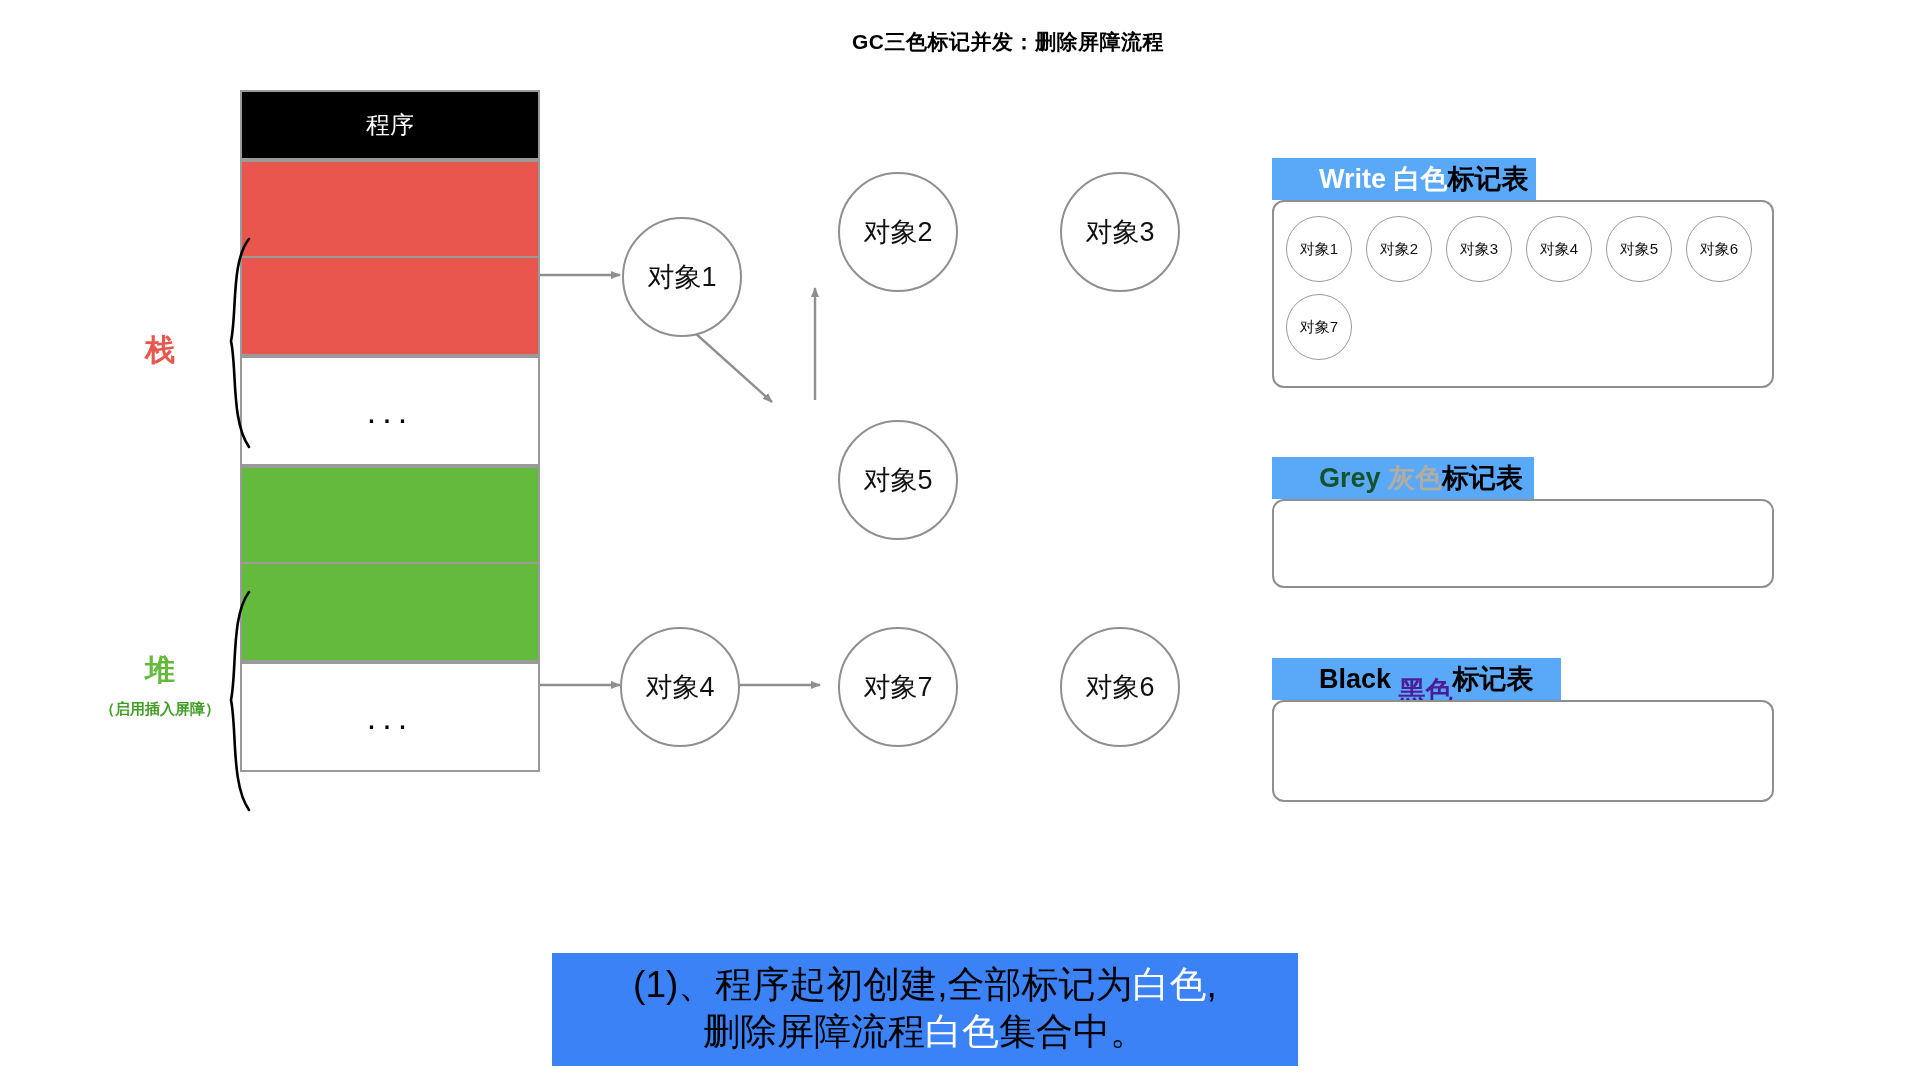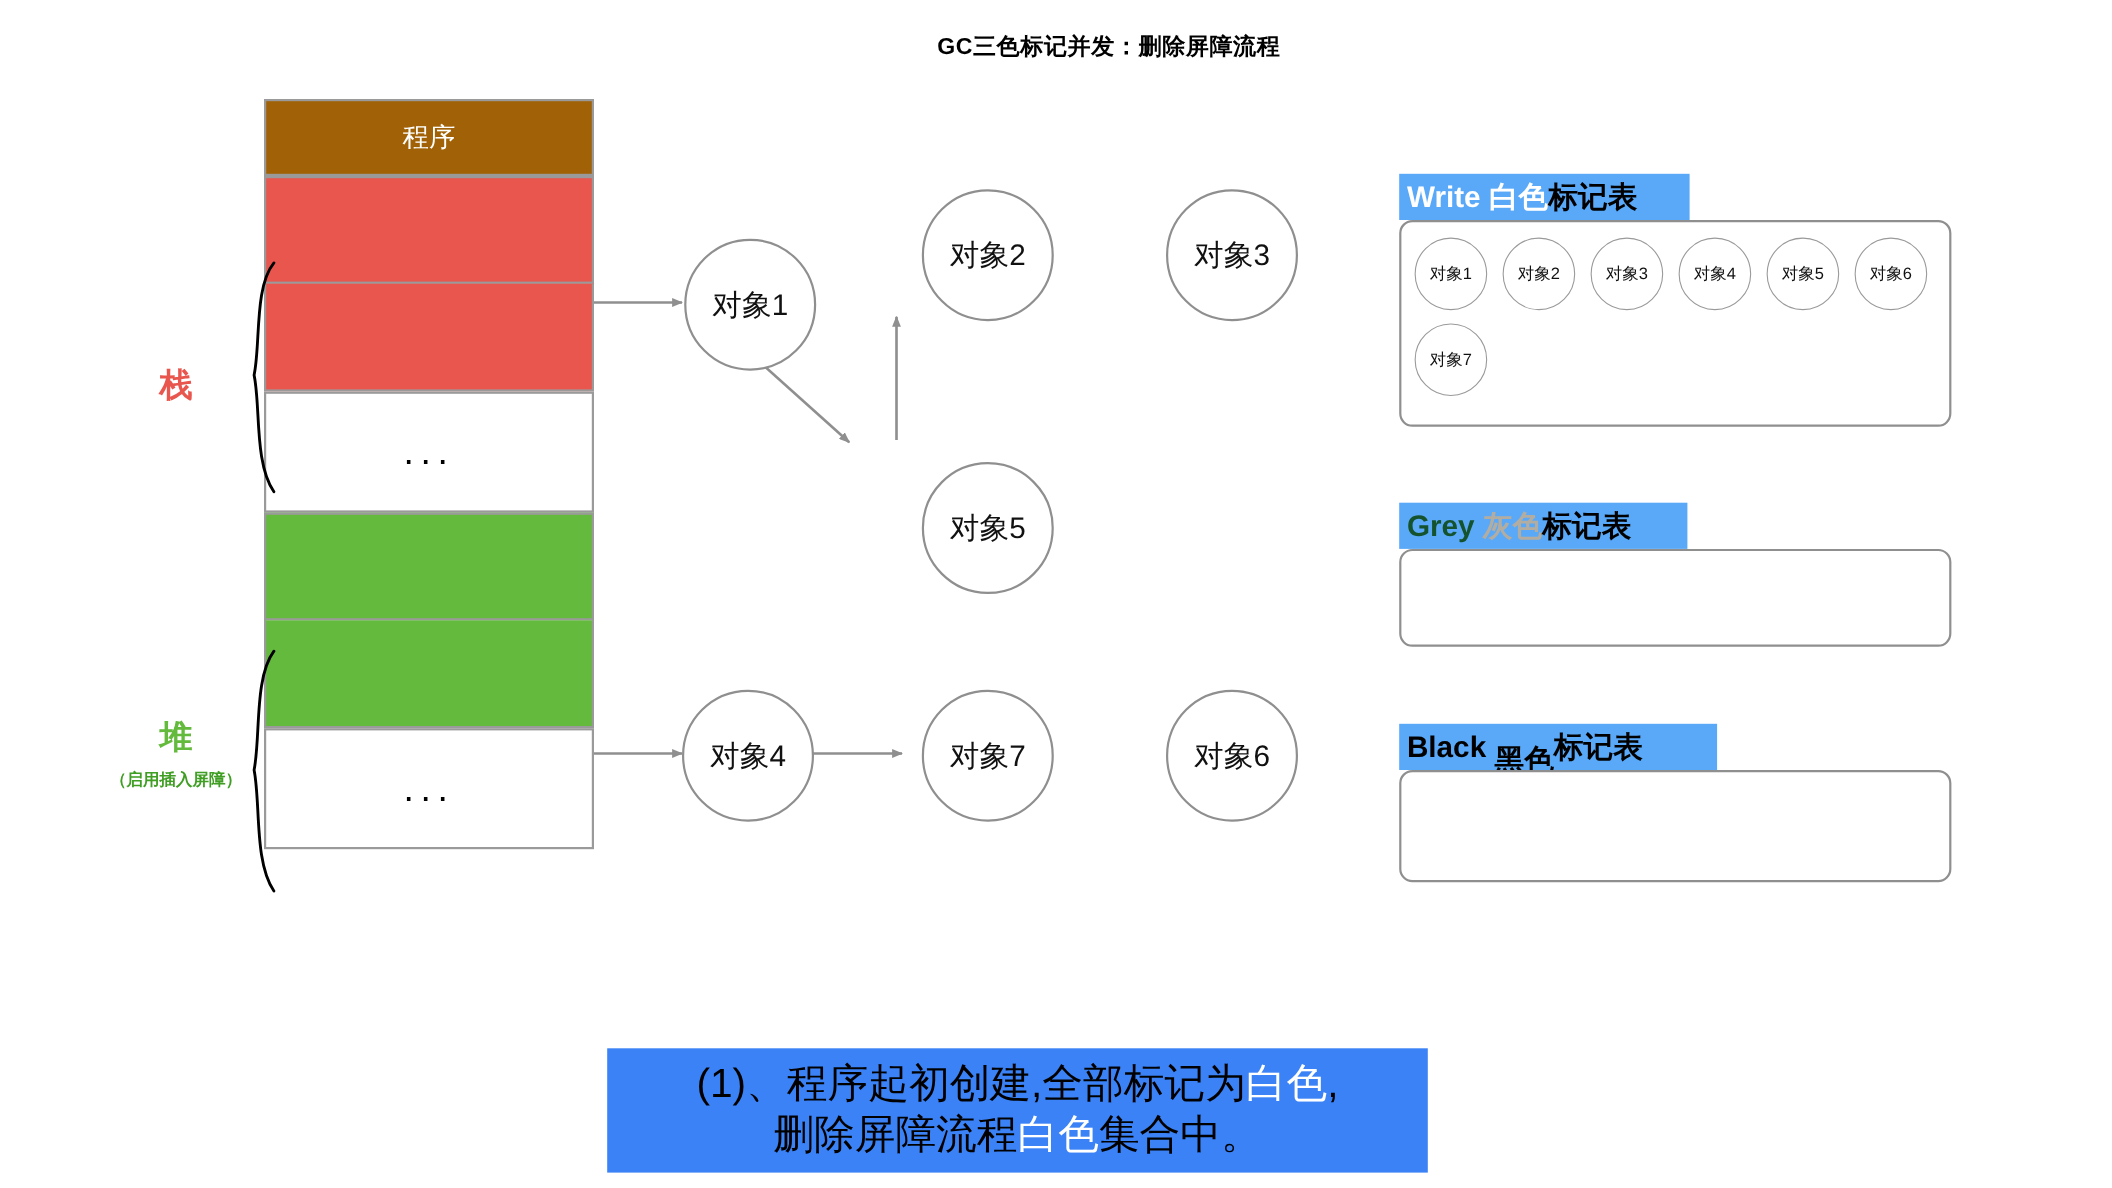--- a/index.html
+++ b/index.html
@@ -17,21 +17,21 @@
     left:0;top:28px;width:1920px;text-align:center;
     font-size:21px;font-weight:bold;color:#000;
     letter-spacing:.5px;
     padding-left:48px;
   }
 
   
   #mem{left:240px;top:90px;width:300px;}
   .cell{box-sizing:border-box;width:300px;border:2px solid #9a9a9a;
         display:flex;align-items:center;}
-  .cell.program{height:70px;background:#a16207;border-color:#9a9a9a;
+  .cell.program{height:70px;background:#000000;border-color:#9a9a9a;
         justify-content:center;color:#fff;font-size:24px;}
   .cell.rootset{height:48px;background:#5aa9f8;border:none;
         padding-left:8px;color:#000;font-size:24px;}
   .cell.red{height:98px;background:#e8564e;border-top:none;}
   .cell.red.first{border-top:2px solid #9a9a9a;}
   .cell.blank{height:110px;background:#fff;justify-content:center;}
   .cell.green{height:98px;background:#63ba3c;border-top:none;}
   .cell.green.first{border-top:2px solid #9a9a9a;}
   .dots{font-size:34px;letter-spacing:6px;color:#000;line-height:1;
         width:100%;text-align:center;}
@@ -48,26 +48,26 @@
   
   .node{border:2px solid #8f8f8f;border-radius:50%;background:#fff;
         display:flex;align-items:center;justify-content:center;
         font-size:27px;color:#111;}
   .node.big{width:116px;height:116px;}
 
   
   .tbl-header{height:42px;background:#5aa9f8;display:flex;align-items:center;
         padding:0 7px;font-size:27px;font-weight:bold;box-sizing:border-box;
         white-space:nowrap;}
-  .tbl-header .en{color:#fff;}
+  .tbl-header .en{color:#fff;margin-left:40px;}
   .tbl-header .en.grey{color:#14532d;}
   .tbl-header .en.black{color:#000;}
   .tbl-header .cn-white{color:#fff;}
   .tbl-header .cn-grey{color:#b3ada1;}
-  .tbl-header .cn-black{color:#000000;margin-top:24px;}
+  .tbl-header .cn-black{color:#4c1d95;margin-top:24px;}
   .tbl-header .tail{color:#000;}
   .tbl-body{border:2px solid #8f8f8f;border-radius:12px;background:#fff;
         box-sizing:border-box;padding:14px 12px;
         display:flex;flex-wrap:wrap;gap:12px 14px;align-content:flex-start;}
   .chip{width:66px;height:66px;border:1px solid #9a9a9a;border-radius:50%;
         display:flex;align-items:center;justify-content:center;
         font-size:15px;color:#111;background:#fff;box-sizing:border-box;}
 
   
   #caption{left:552px;top:953px;width:746px;background:#3b82f6;

